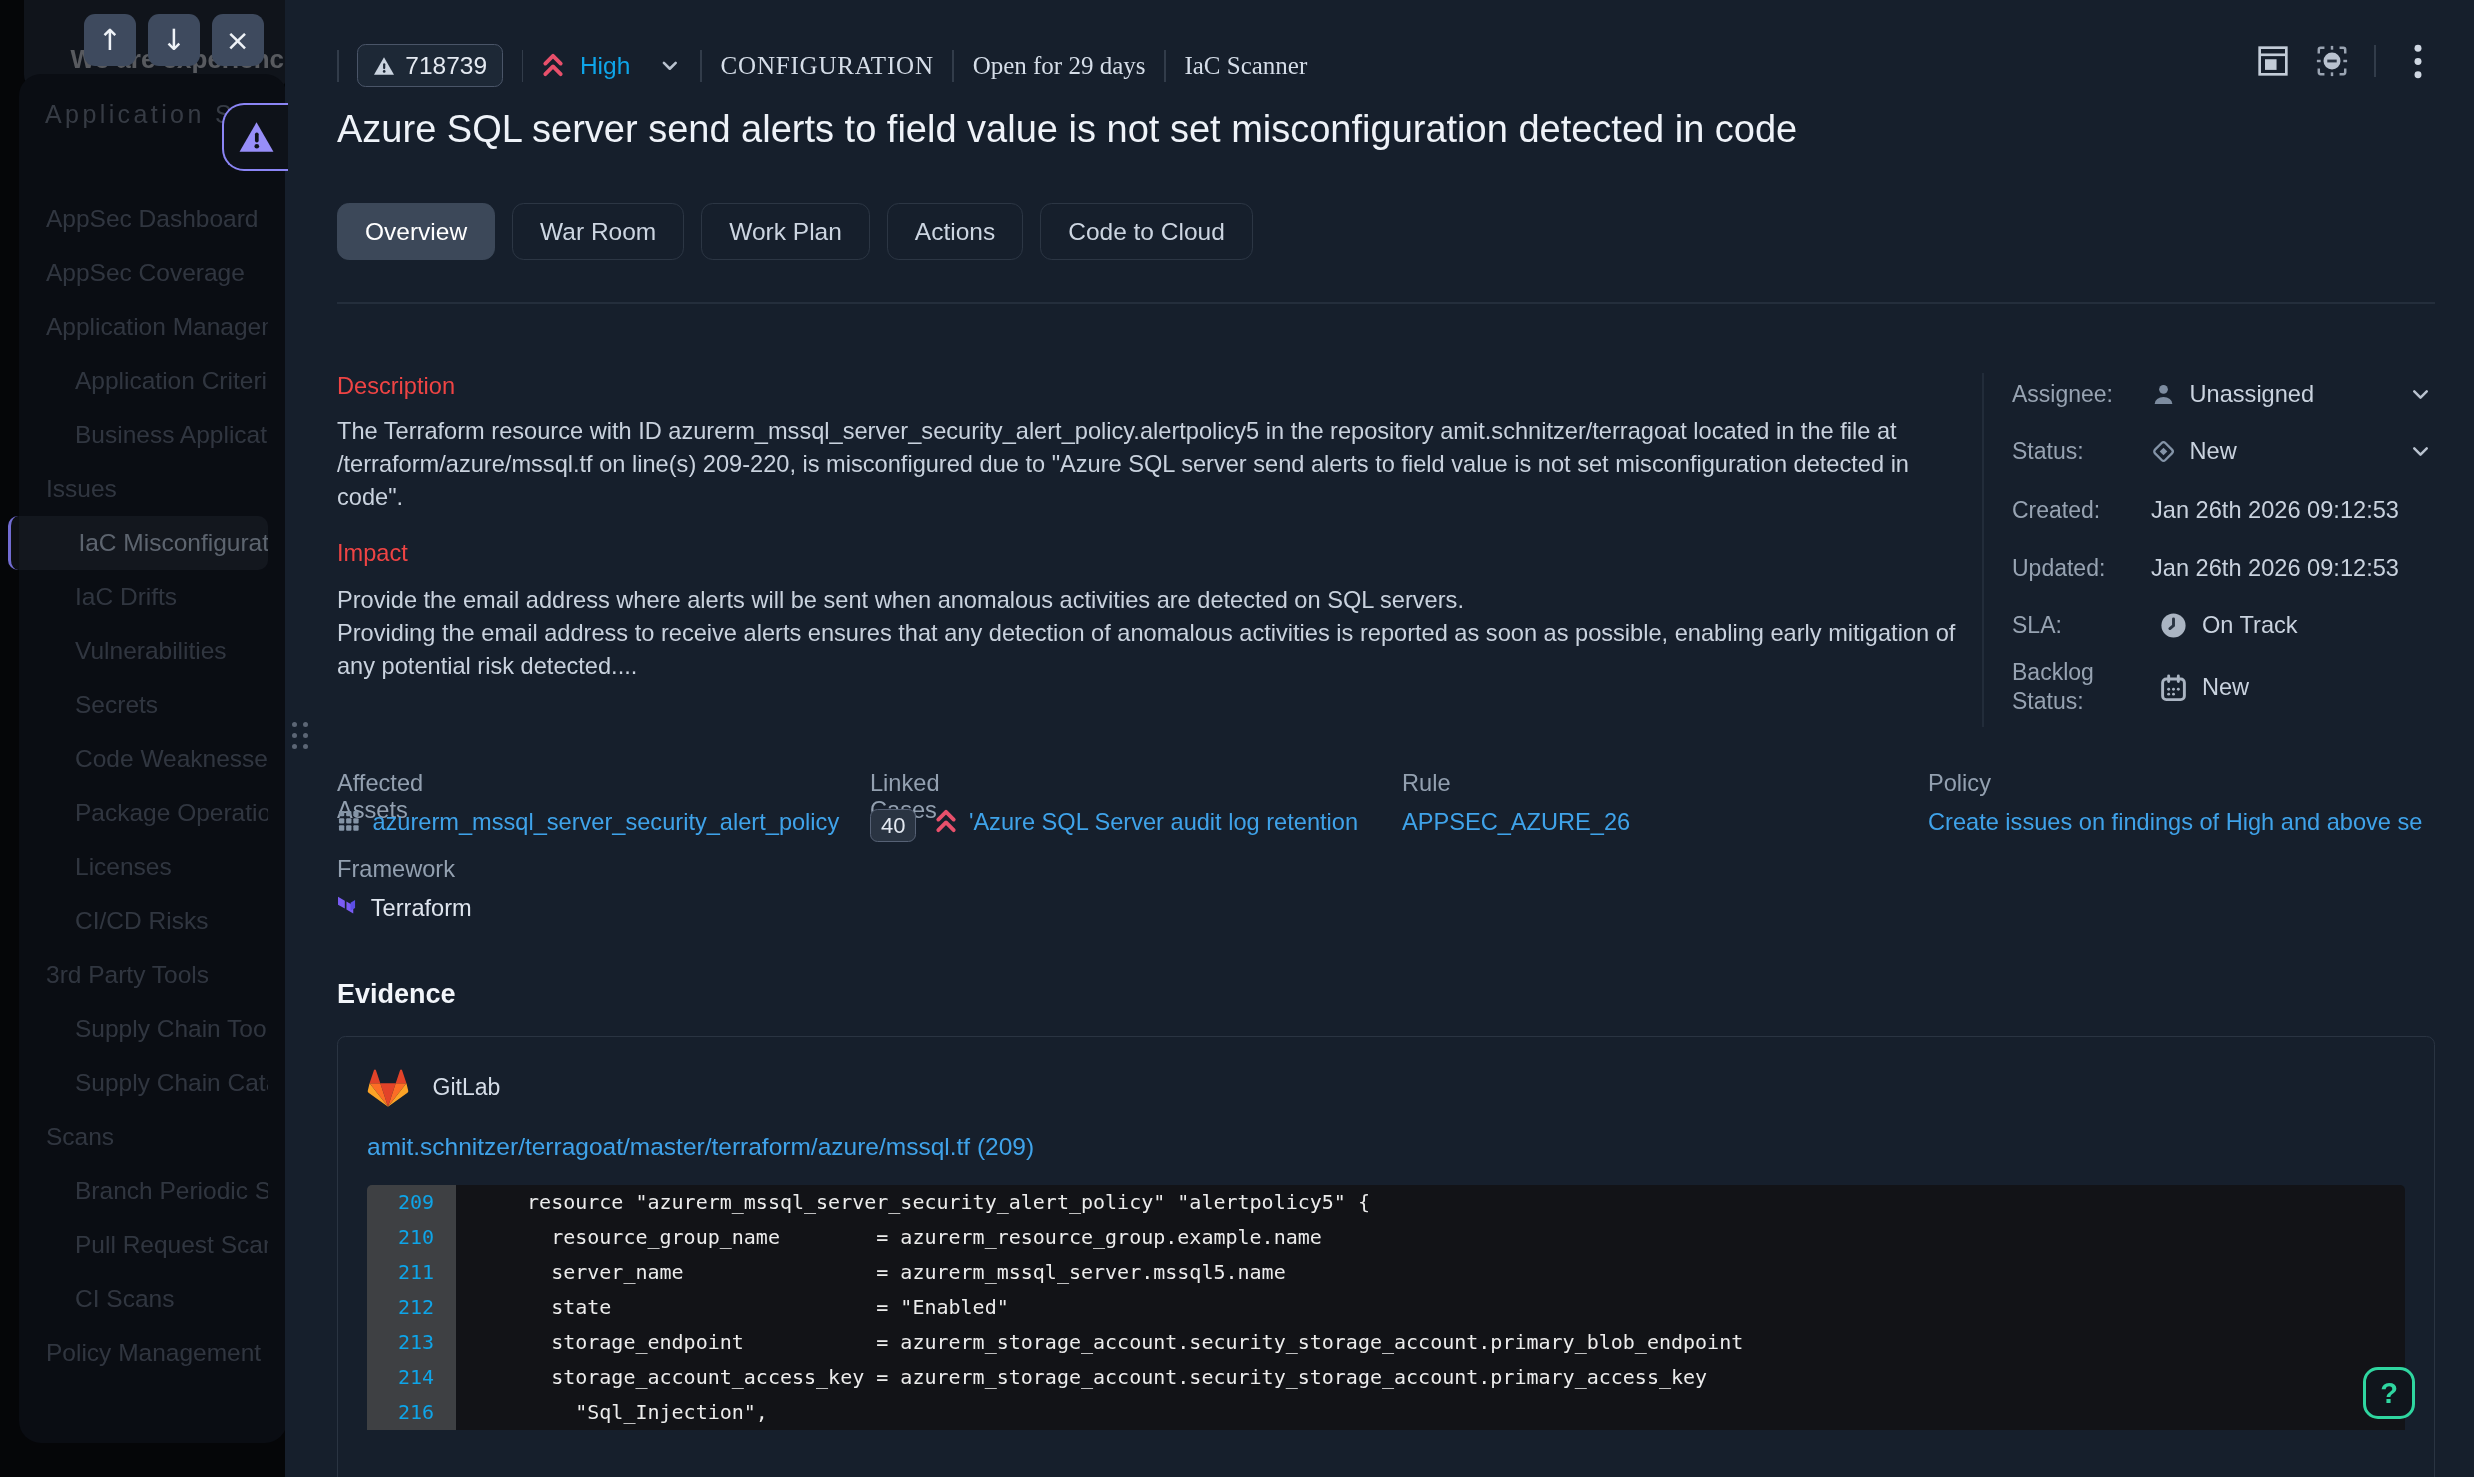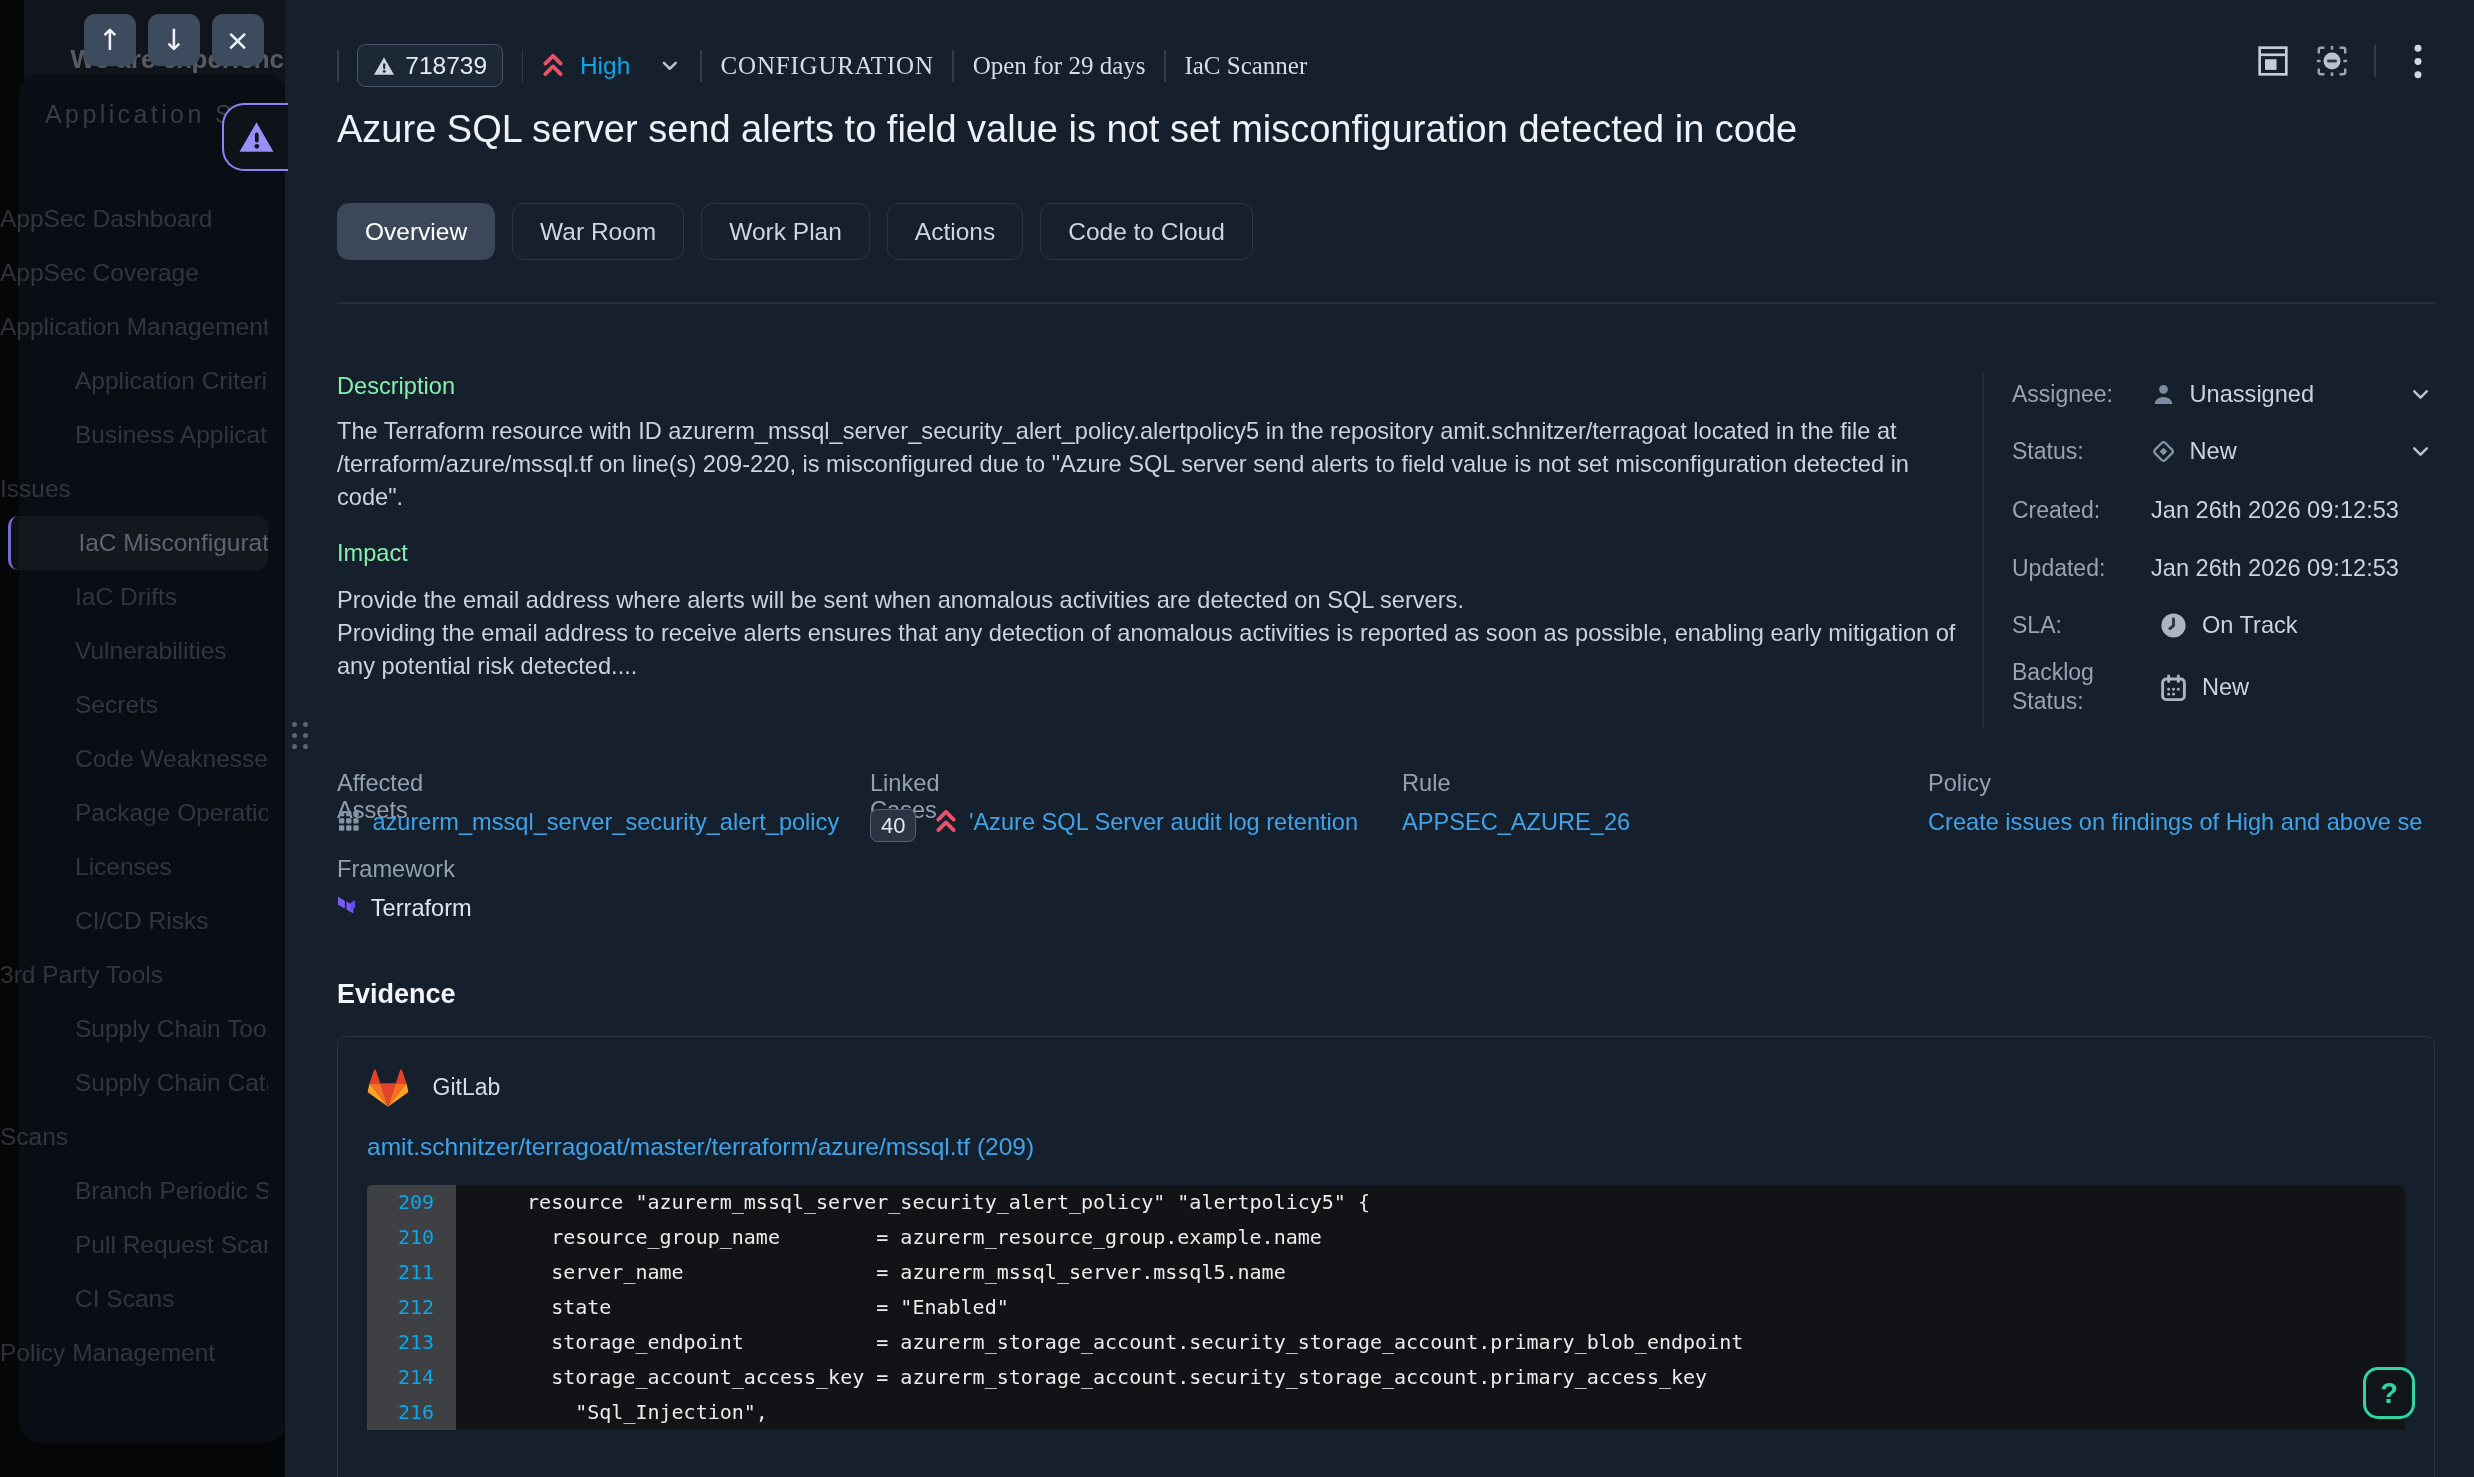--- a/index.html
+++ b/index.html
@@ -12,21 +12,21 @@
     background:#10141b; border-radius:0 0 18.6px 18.6px; overflow:hidden; }
   .toast-banner span { position:absolute; left:47px; top:44px; font-size:26px; font-weight:700;
     color:rgba(255,255,255,0.30); white-space:nowrap; }
   .sidebar-card { position:absolute; left:19.4px; top:74px; width:268px; height:1369px;
     background:#0a0d13; border-radius:22px; overflow:hidden; }
   .sidebar-header { position:absolute; left:45px; top:100px; width:221px; overflow:hidden;
     font-size:25px; letter-spacing:3.4px; color:rgba(148,158,175,0.32); white-space:nowrap; }
   .nav { position:absolute; left:0; top:192px; width:268px; }
   .nav-item { height:54px; display:flex; align-items:center; font-size:24.5px;
     color:rgba(140,150,168,0.30); white-space:nowrap; overflow:hidden; }
-  .nav-item.lvl0 { }
+  .nav-item.lvl0 { padding-left:46px; }
   .nav-item.lvl1 { padding-left:75px; }
   .nav-item.selected { background:rgba(140,155,180,0.07); border-left:3.4px solid rgba(133,126,244,0.85);
     border-radius:10px; margin-left:8.4px; color:rgba(175,185,200,0.48); }
   .nav-item.selected.lvl1 { padding-left:67px; }
 
   
   .float-btns { position:absolute; left:84px; top:13.5px; display:flex; gap:11.8px; z-index:40; }
   .fbtn { width:52px; height:52px; border-radius:11px; background:#3e4a5e; color:#eef2f7;
     display:flex; align-items:center; justify-content:center; font-size:29px;
     font-family:"DejaVu Sans", sans-serif; cursor:pointer; }
@@ -58,21 +58,21 @@
     color:#eef2f8; white-space:nowrap; }
 
   
   .tabs { position:absolute; left:52px; top:203px; display:flex; gap:17px; }
   .tab { font-size:24.5px; color:#ccd5e1; border:1.7px solid #2c3644; border-radius:11.8px;
     padding:13.5px 27px; cursor:pointer; }
   .tab.active { background:#3c4859; border-color:#3c4859; color:#ffffff; }
   .tabs-rule { position:absolute; left:52px; top:302px; width:2098px; height:1.7px; background:#242e3c; }
 
   
-  .sec-label { font-size:23.6px; color:#86efac; }
+  .sec-label { font-size:23.6px; color:#ef4444; }
   .body-text { font-size:23.6px; line-height:33px; color:#c9d2de; }
   .desc-label { position:absolute; left:52px; top:373px; }
   .desc-text  { position:absolute; left:52px; top:415px; width:1621px; }
   .impact-label { position:absolute; left:52px; top:540px; }
   .impact-text  { position:absolute; left:52px; top:584px; width:1621px; }
 
   
   .meta-rule { position:absolute; left:1697px; top:373px; width:1.7px; height:354px; background:#222c3a; }
   .meta { position:absolute; left:1727px; top:373px; width:426px; }
   .meta-row { position:absolute; left:0; width:426px; display:flex; align-items:center; }

